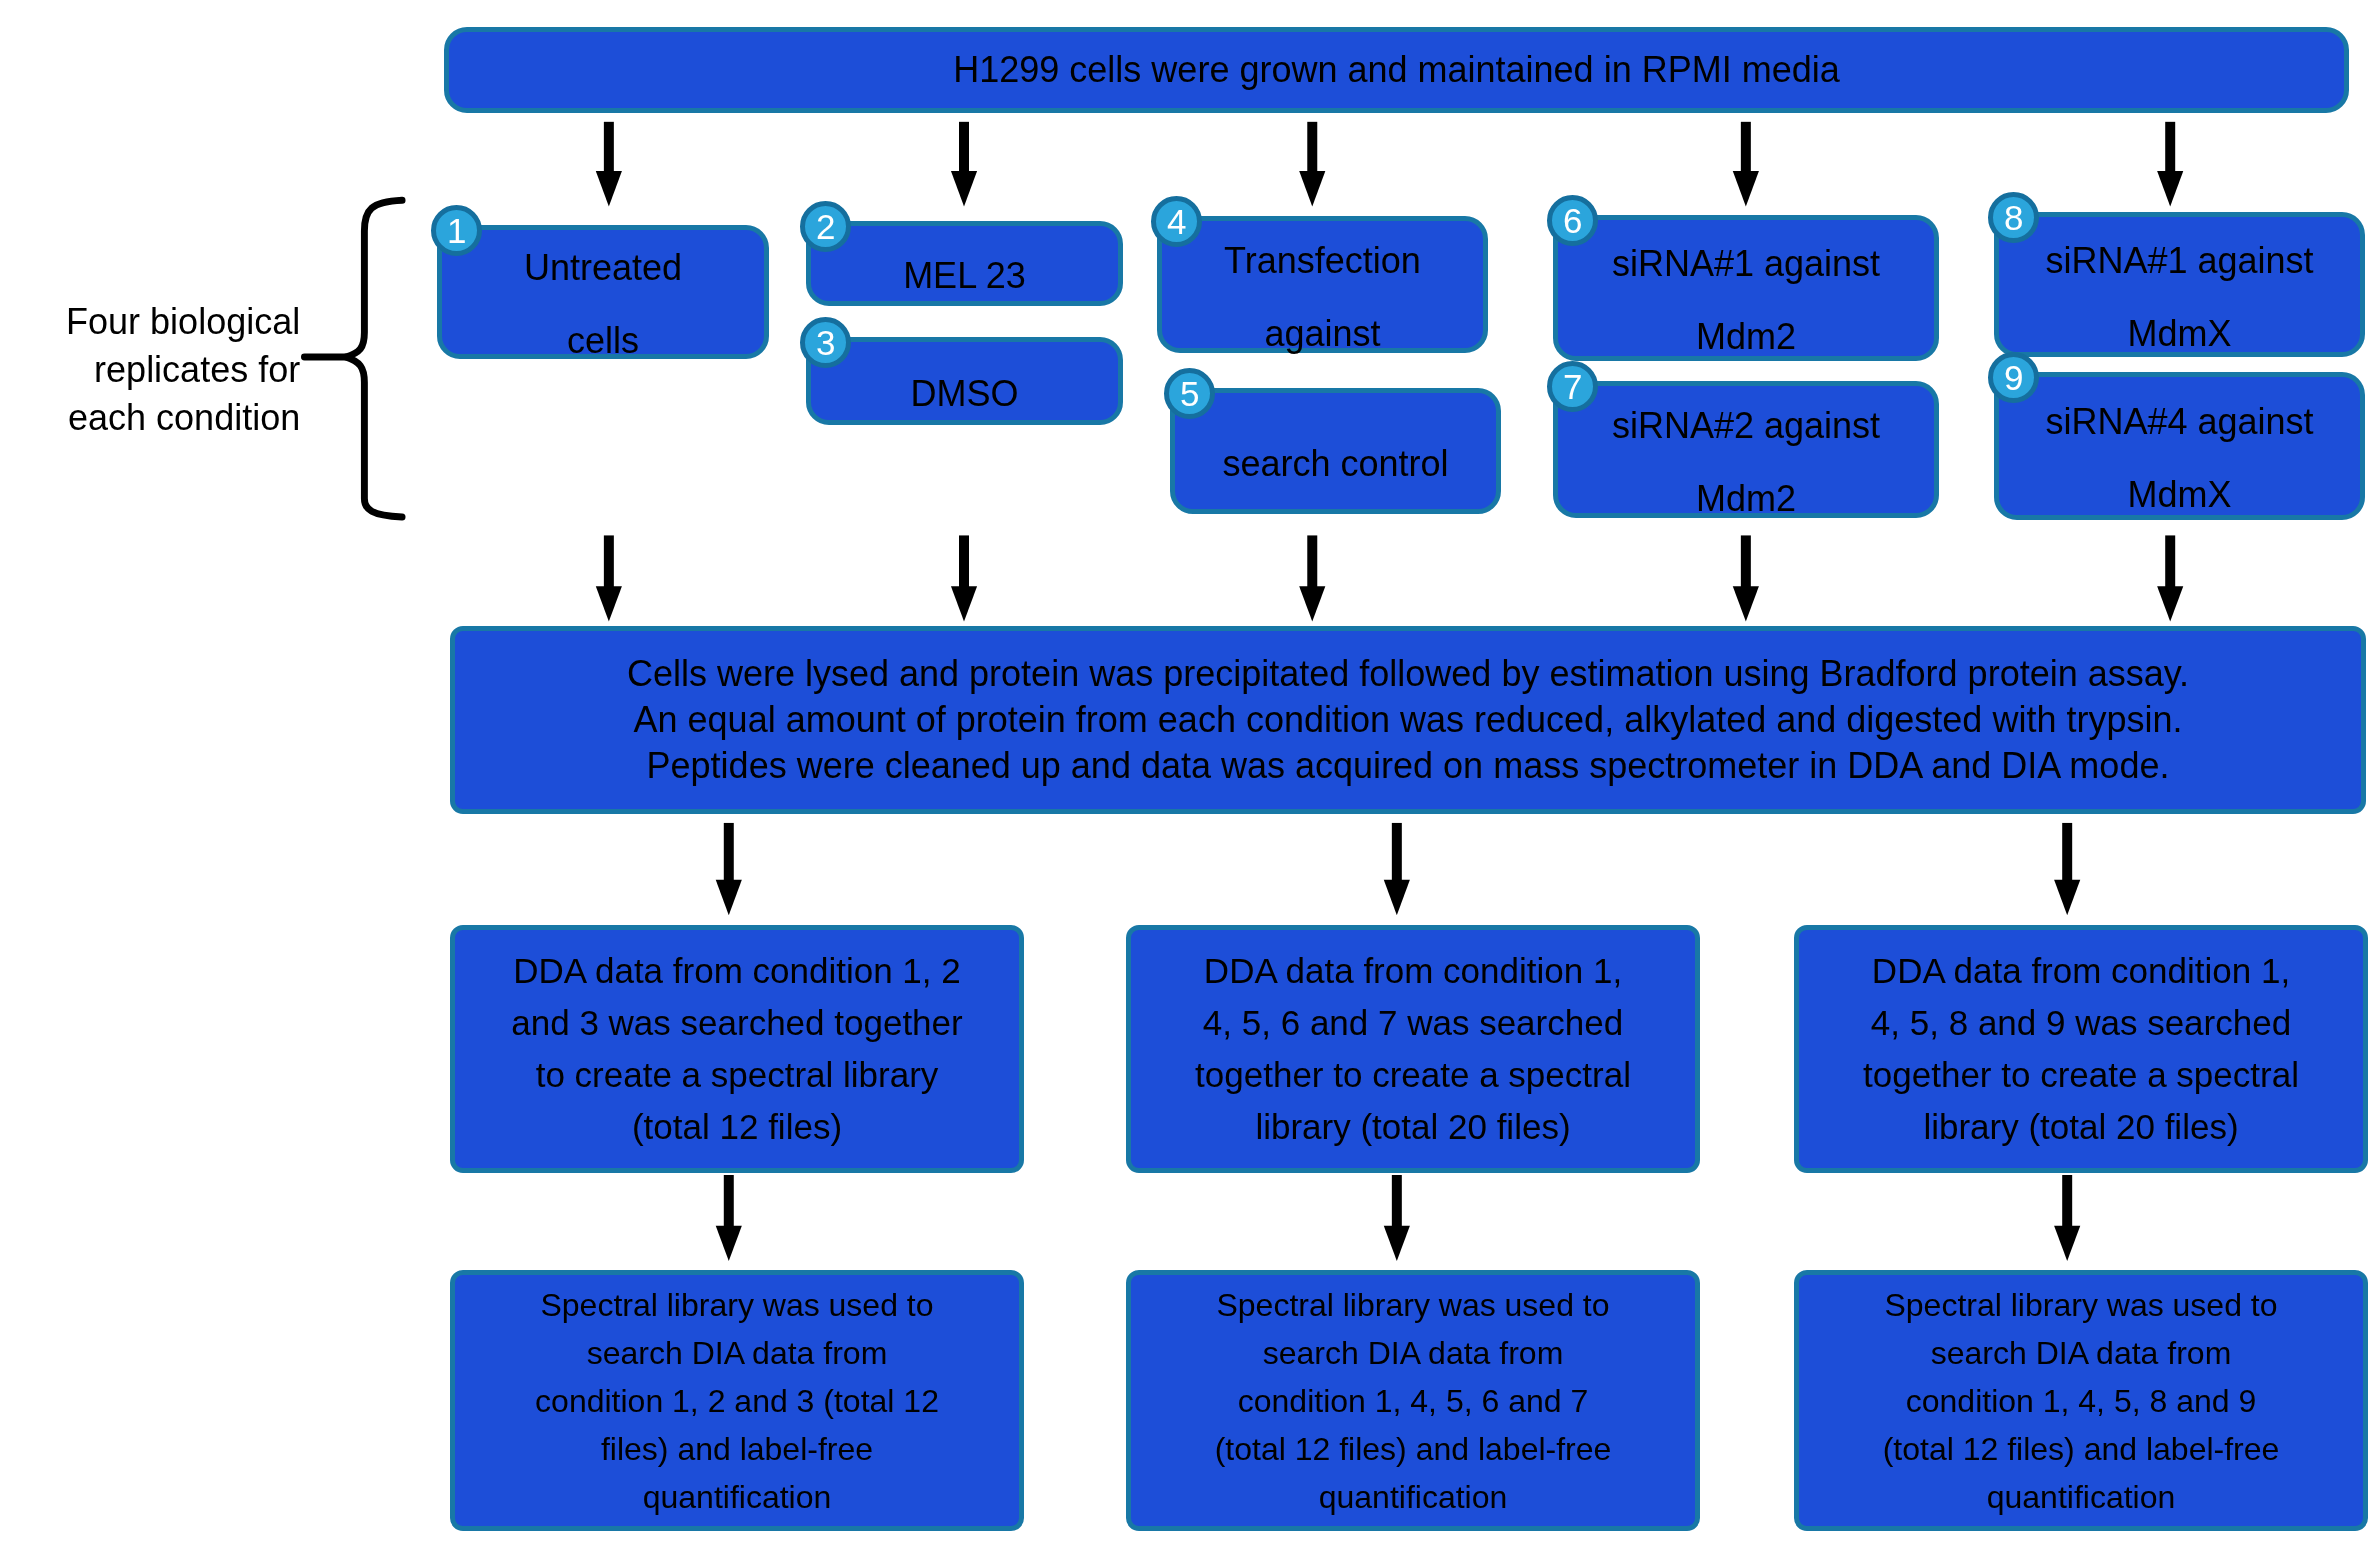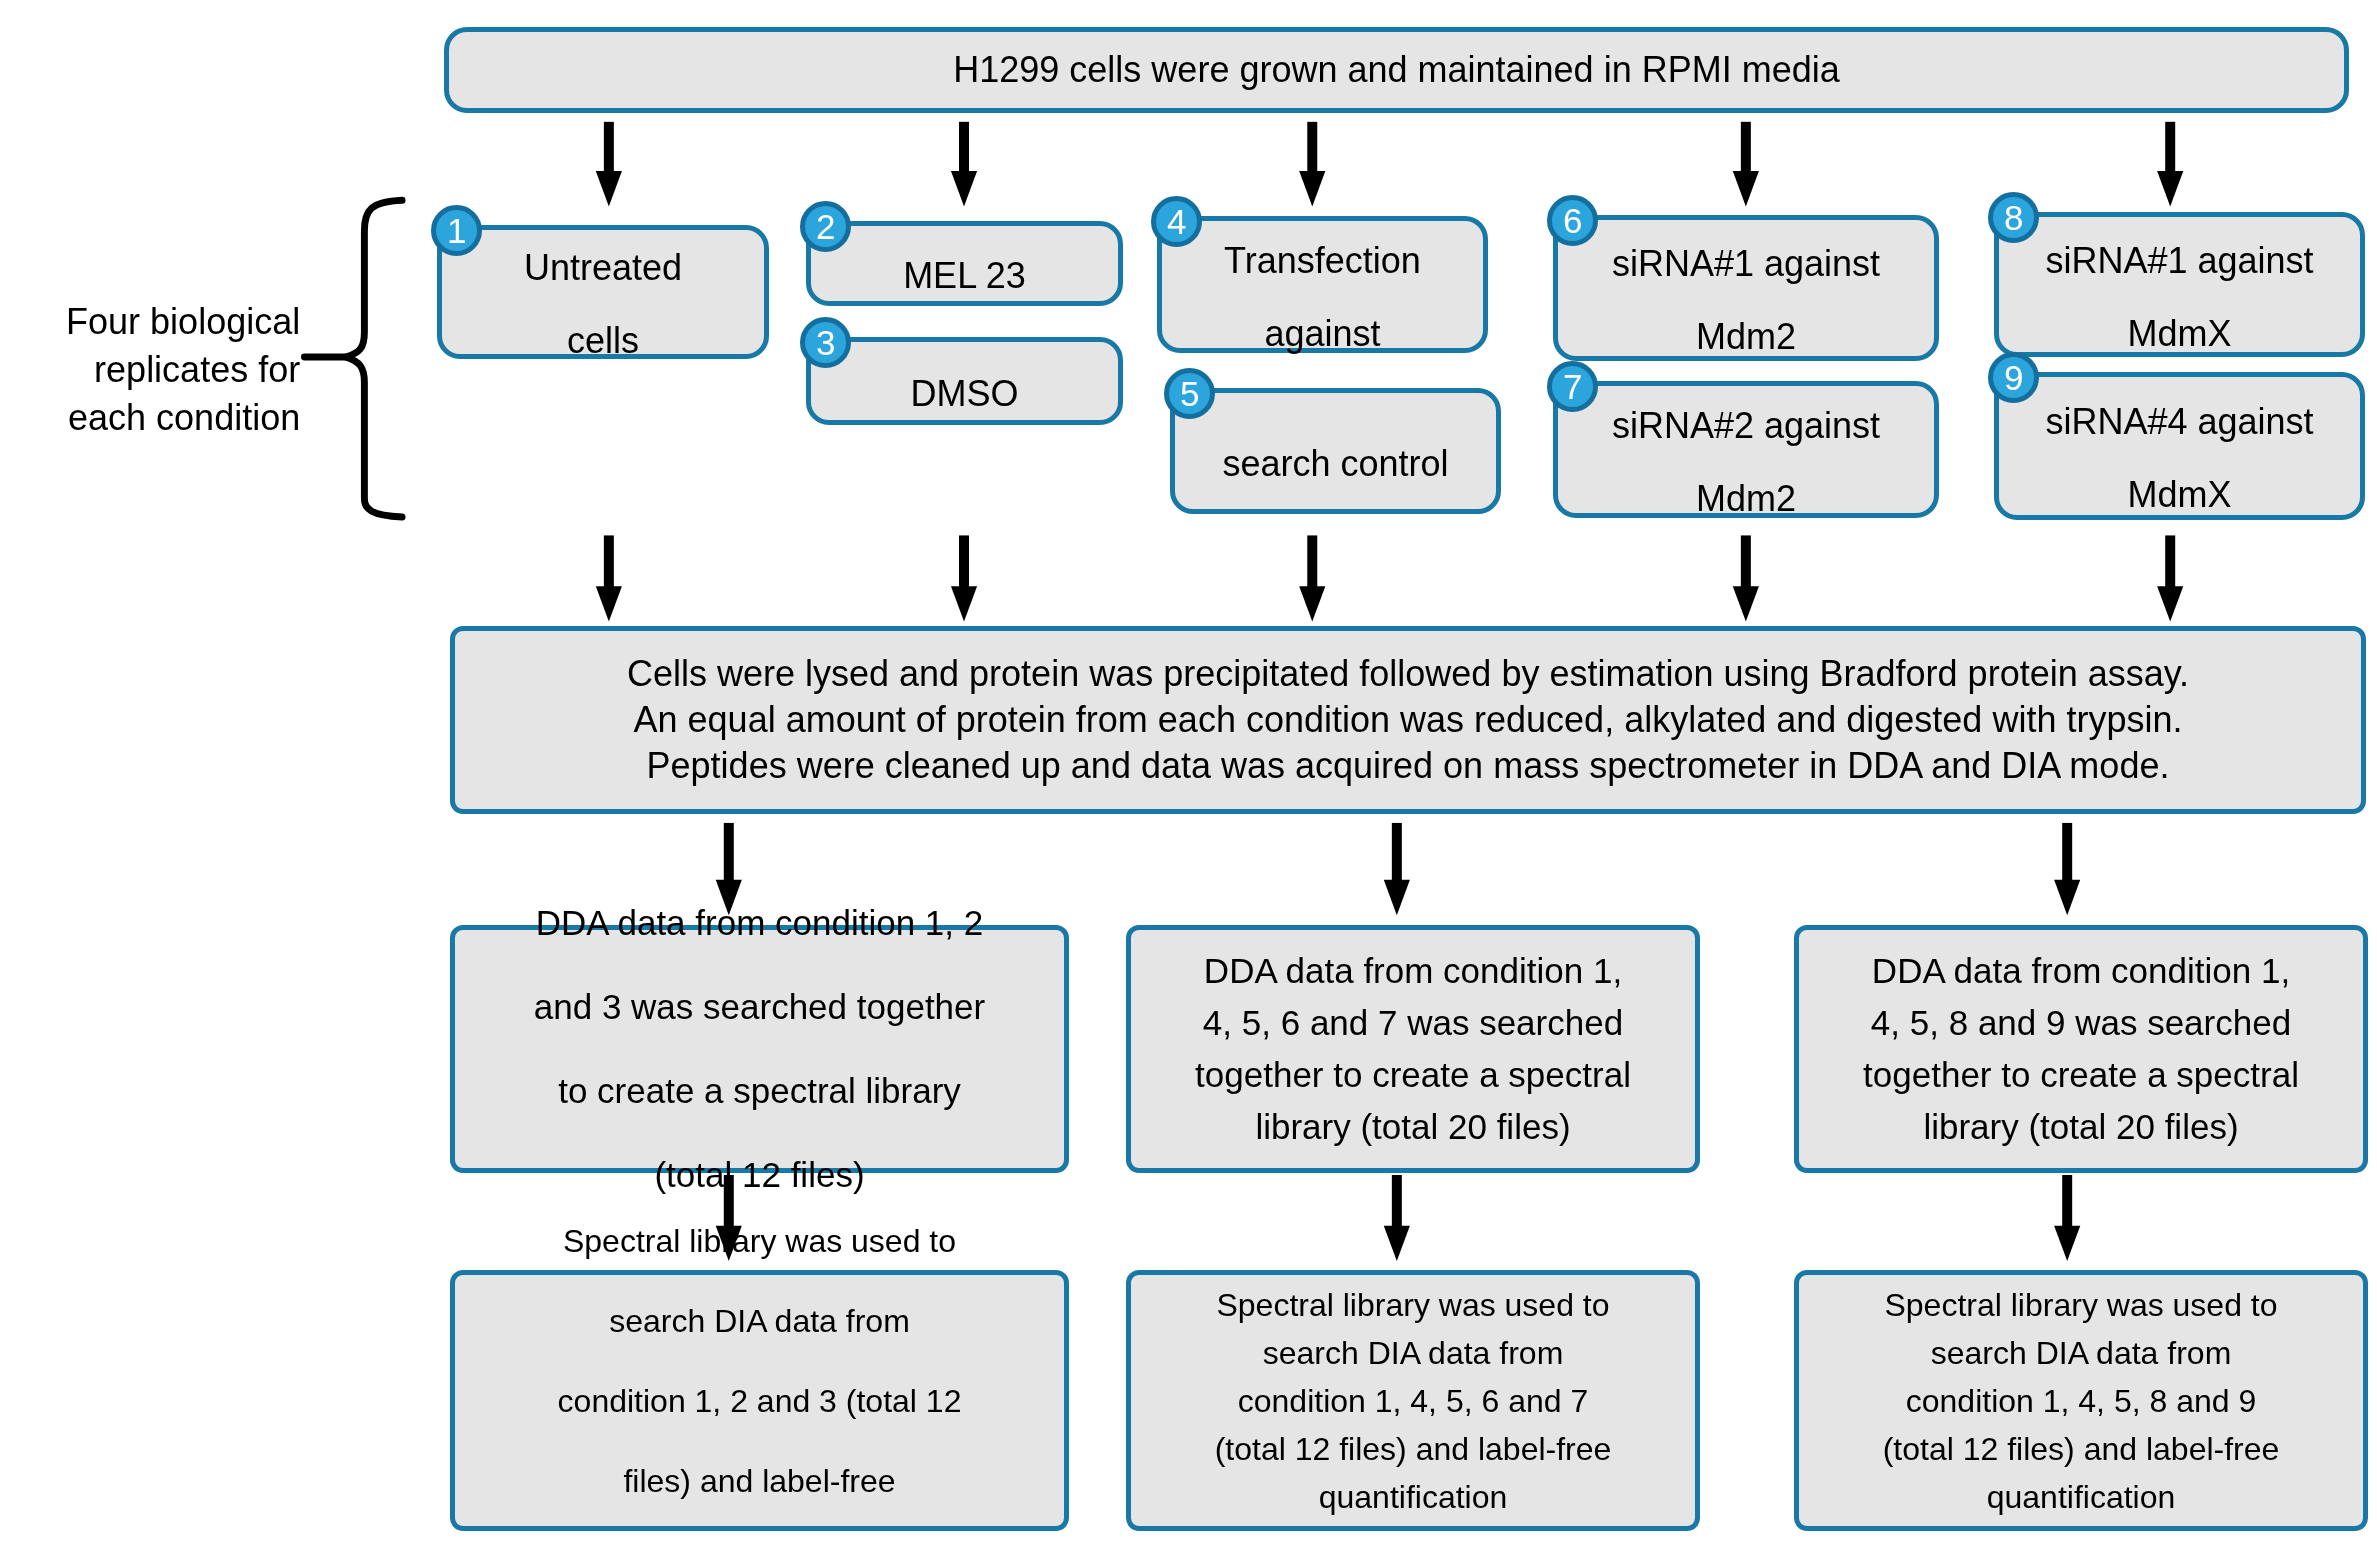--- a/index.html
+++ b/index.html
@@ -14,21 +14,21 @@
   }
   .overlay {
     position: absolute; left: 0; top: 0; width: 2377px; height: 1549px;
     z-index: 0;
   }
   .box {
     position: absolute;
     box-sizing: border-box;
     border: 5.4px solid #1878A6;
     border-radius: 23px;
-    background: #e5e5e5;
+    background: #1d4ed8;
     display: flex;
     flex-direction: column;
     align-items: center;
     justify-content: center;
     text-align: center;
     z-index: 1;
   }
   .box .tline { white-space: nowrap; }
   .big { border-radius: 13px; }
 
@@ -65,21 +65,21 @@
     z-index: 2;
   }
 
   .lysis { left: 450px; top: 626px; width: 1916px; height: 188px; font-size: 36px; }
   .lysis .tline { line-height: 46px; }
 
   .dda  { font-size: 35px; padding: 0 7.7px; }
   .dda .tline { line-height: 52px; }
   .spec { font-size: 32px; padding: 0 6.2px; text-align: right; }
   .spec .tline { line-height: 48px; }
-  .pos-r1 { left: 450px;  width: 619px; gap: 32px; }
+  .pos-r1 { left: 450px;  width: 574px; }
   .pos-r2 { left: 1126px; width: 574px; }
   .pos-r3 { left: 1794px; width: 574px; }
   .row-dda  { top: 925px; height: 248px; }
   .row-spec { top: 1270px; height: 261px; }
 </style>
 </head>
 <body>
 
 <div class="canvas">
 

